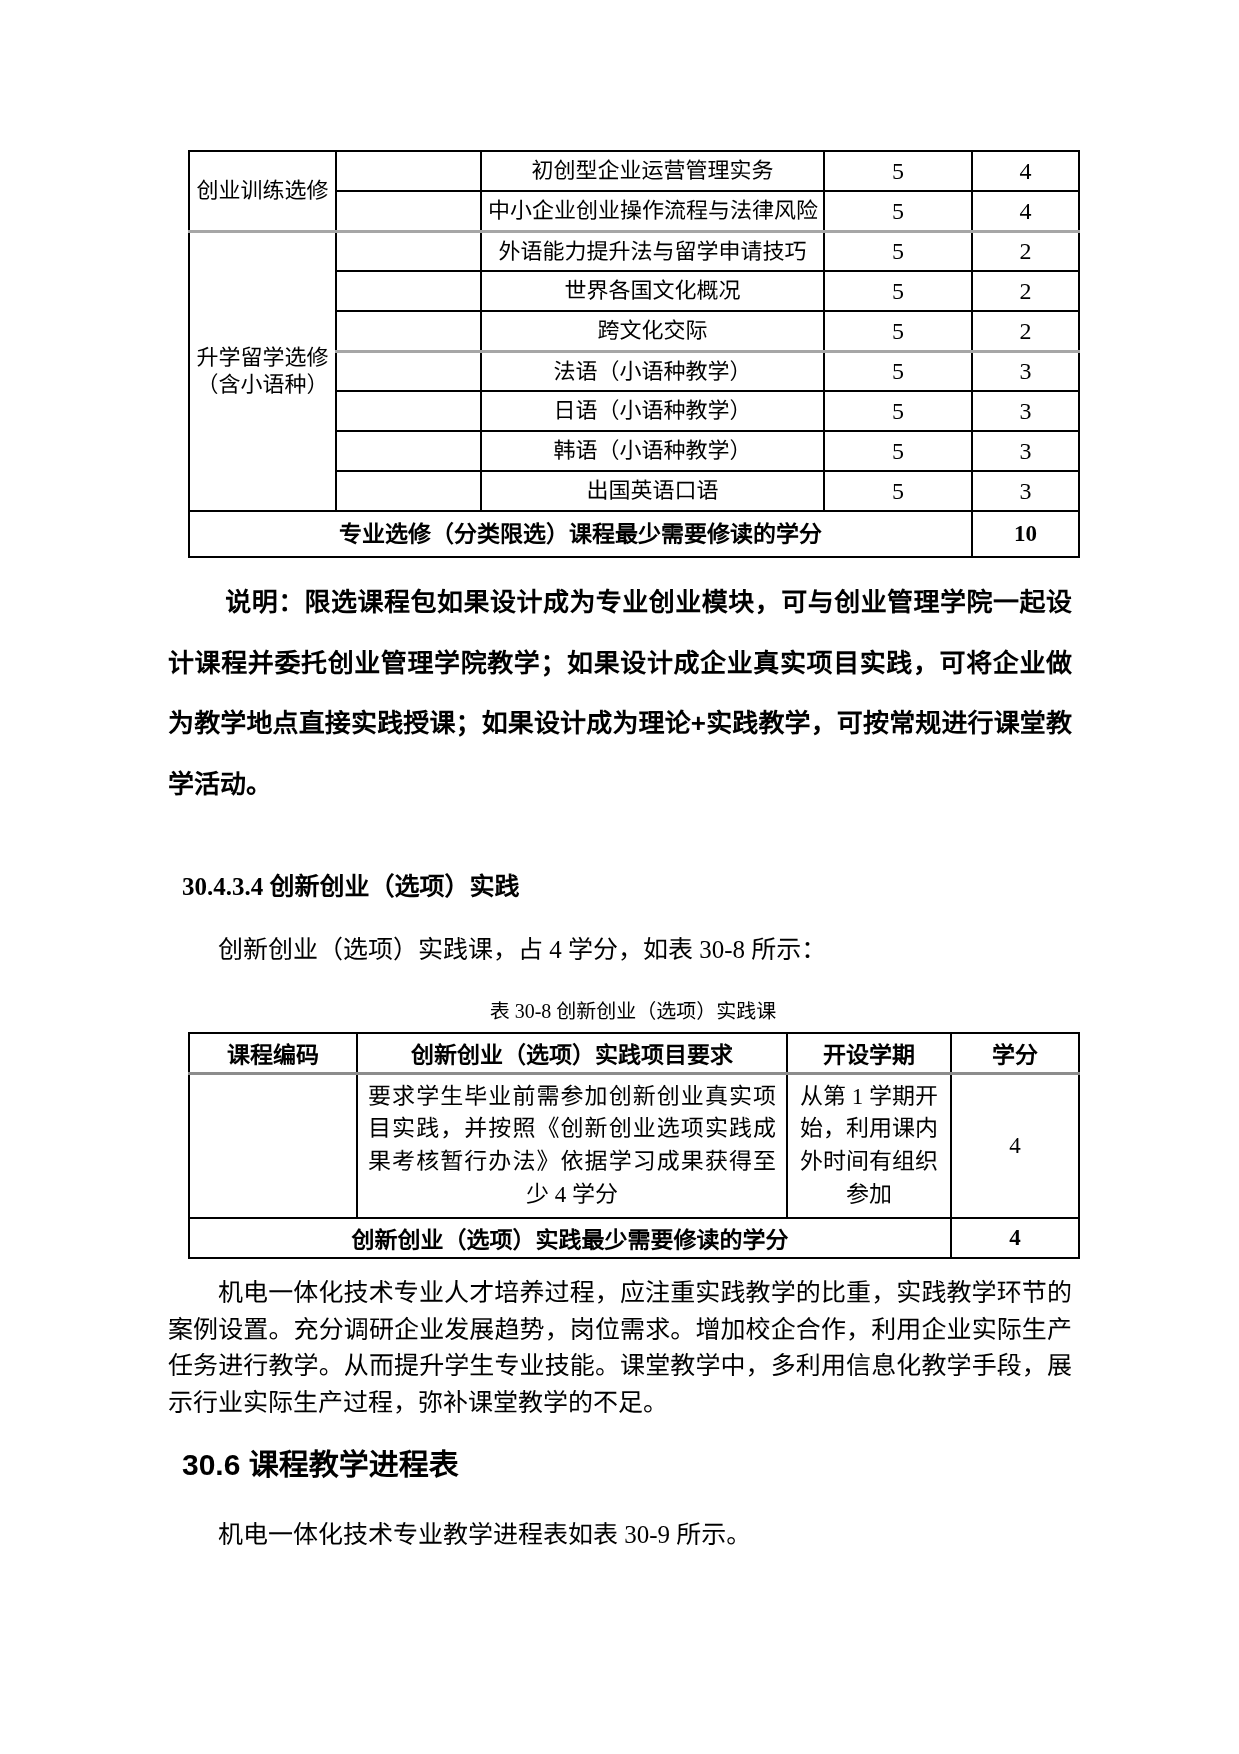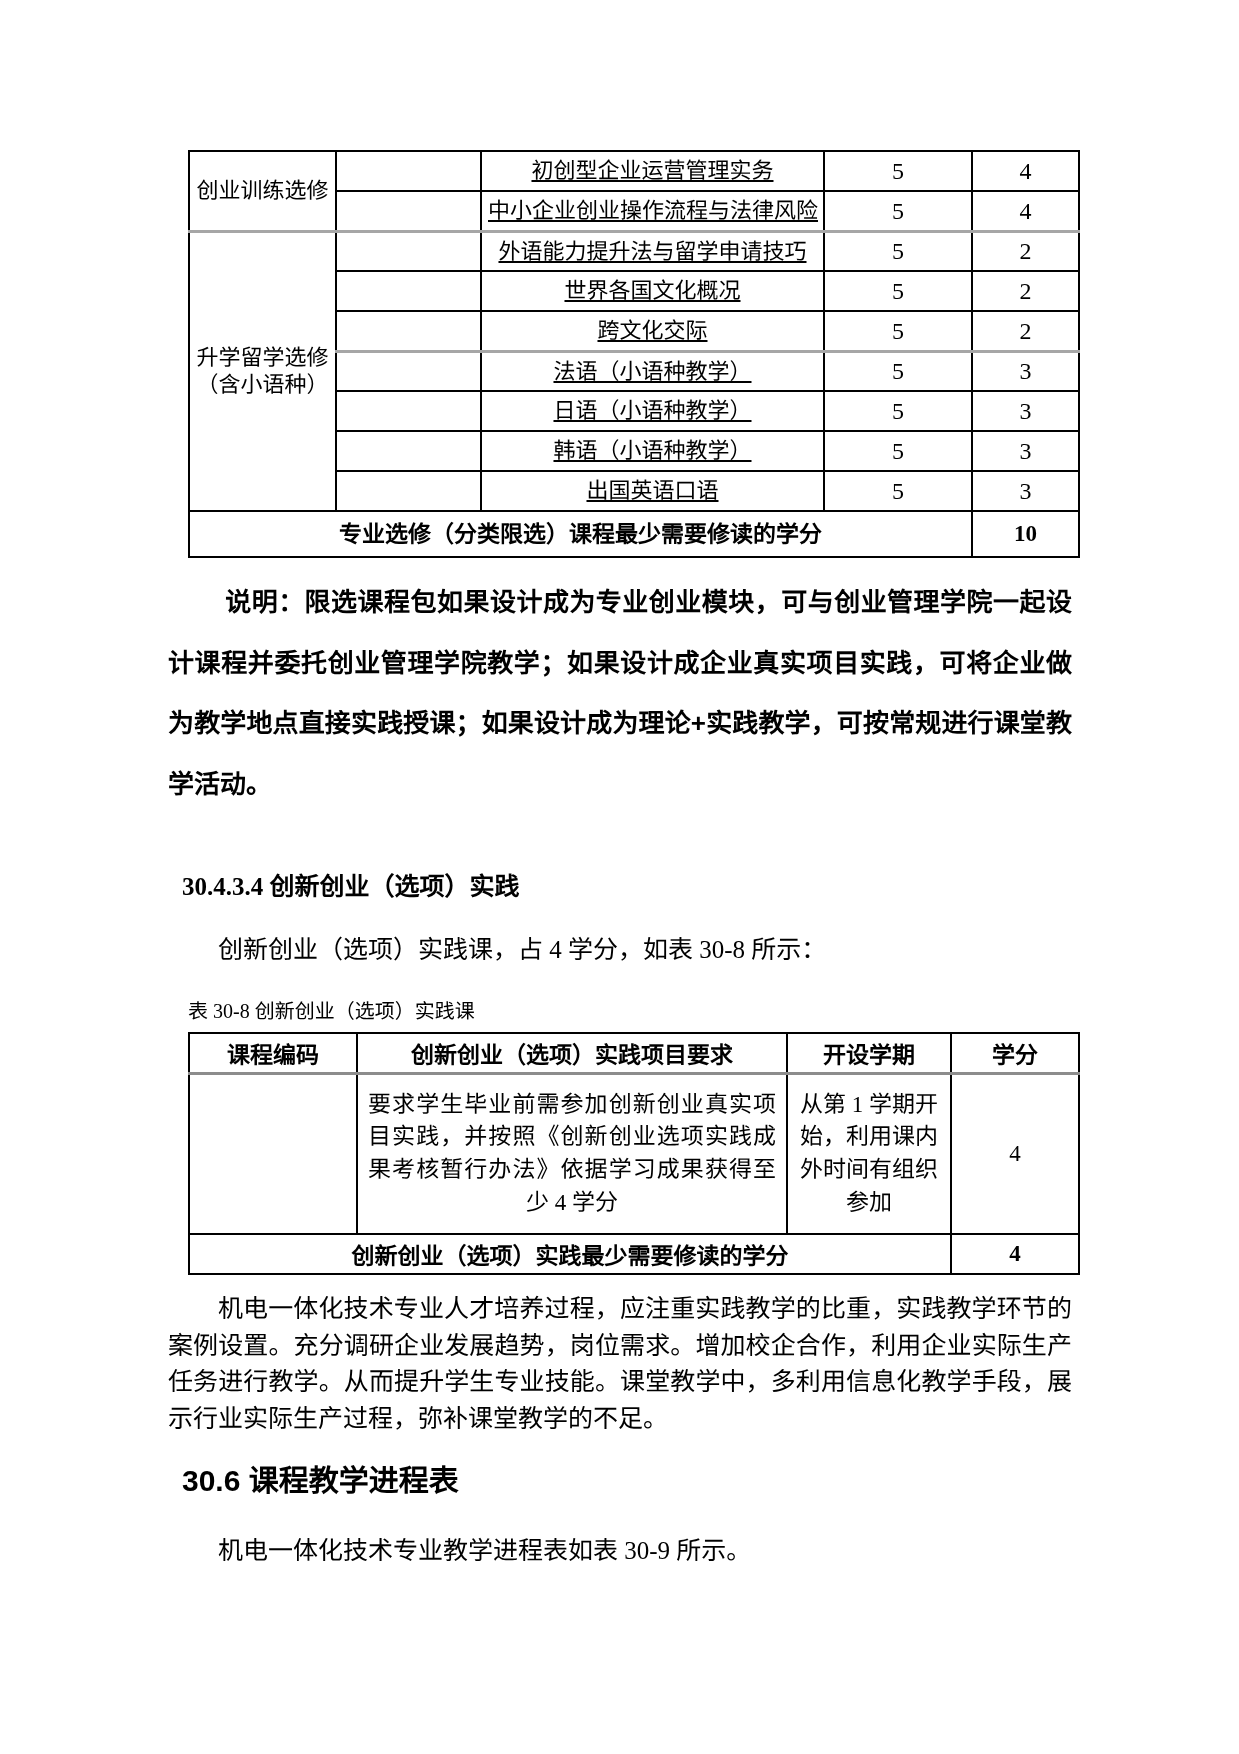--- a/index.html
+++ b/index.html
@@ -37,21 +37,21 @@
     font-weight: normal;
   }
 
   .t1 { width: 890px; }
   .t1 td {
     height: 40px;
     font-size: 23px;
     line-height: 1.25;
   }
   .t1 .group-cell { font-size: 22px; }
-  .t1 .course-cell { font-size: 22px; white-space: nowrap; overflow: hidden; text-decoration: underline; }
+  .t1 .course-cell { font-size: 22px; white-space: nowrap; overflow: hidden; }
   .t1 .num-cell { font-size: 24px; }
   .sep-gray { border-bottom: 3px solid #a6a6a6 !important; }
   .t1 .total-row td { height: 46px; }
   .total-label {
     font-family: "Liberation Sans", "DejaVu Sans", sans-serif;
     font-weight: bold;
     font-size: 23px;
   }
   .total-value { font-weight: bold; font-size: 24px; }
 
@@ -61,21 +61,21 @@
     font-family: "Liberation Sans", "DejaVu Sans", sans-serif;
     font-weight: bold;
     font-size: 23px;
     border-bottom: 3px solid #8c8c8c;
   }
   .t2 td { font-size: 23px; }
   .t2 .req-cell {
     text-align: justify;
     text-align-last: center;
     line-height: 1.42;
-    padding: 14px 10px;
+    padding: 6px 10px;
   }
   .t2 .sem-cell { line-height: 1.42; padding: 0 8px; }
   .t2 .body-row td { height: 130px; }
   .t2 .total-row td { height: 40px; }
 
   
   .note {
     margin: 14px 0 0 0;
     font-family: "Liberation Sans", "DejaVu Sans", sans-serif;
     font-weight: bold;
@@ -93,20 +93,21 @@
   }
   .body-line {
     margin: 30px 0 0 0;
     font-size: 25px;
     line-height: 1.45;
     text-indent: 2em;
   }
   .caption {
     margin: 26px 0 0 20px;
     width: 890px;
+    text-align: center;
     font-size: 20px;
   }
   .h2 {
     margin: 22px 0 0 14px;
     font-family: "Liberation Sans", "DejaVu Sans", sans-serif;
     font-weight: bold;
     font-size: 30px;
     line-height: 1.2;
   }
   .para {

